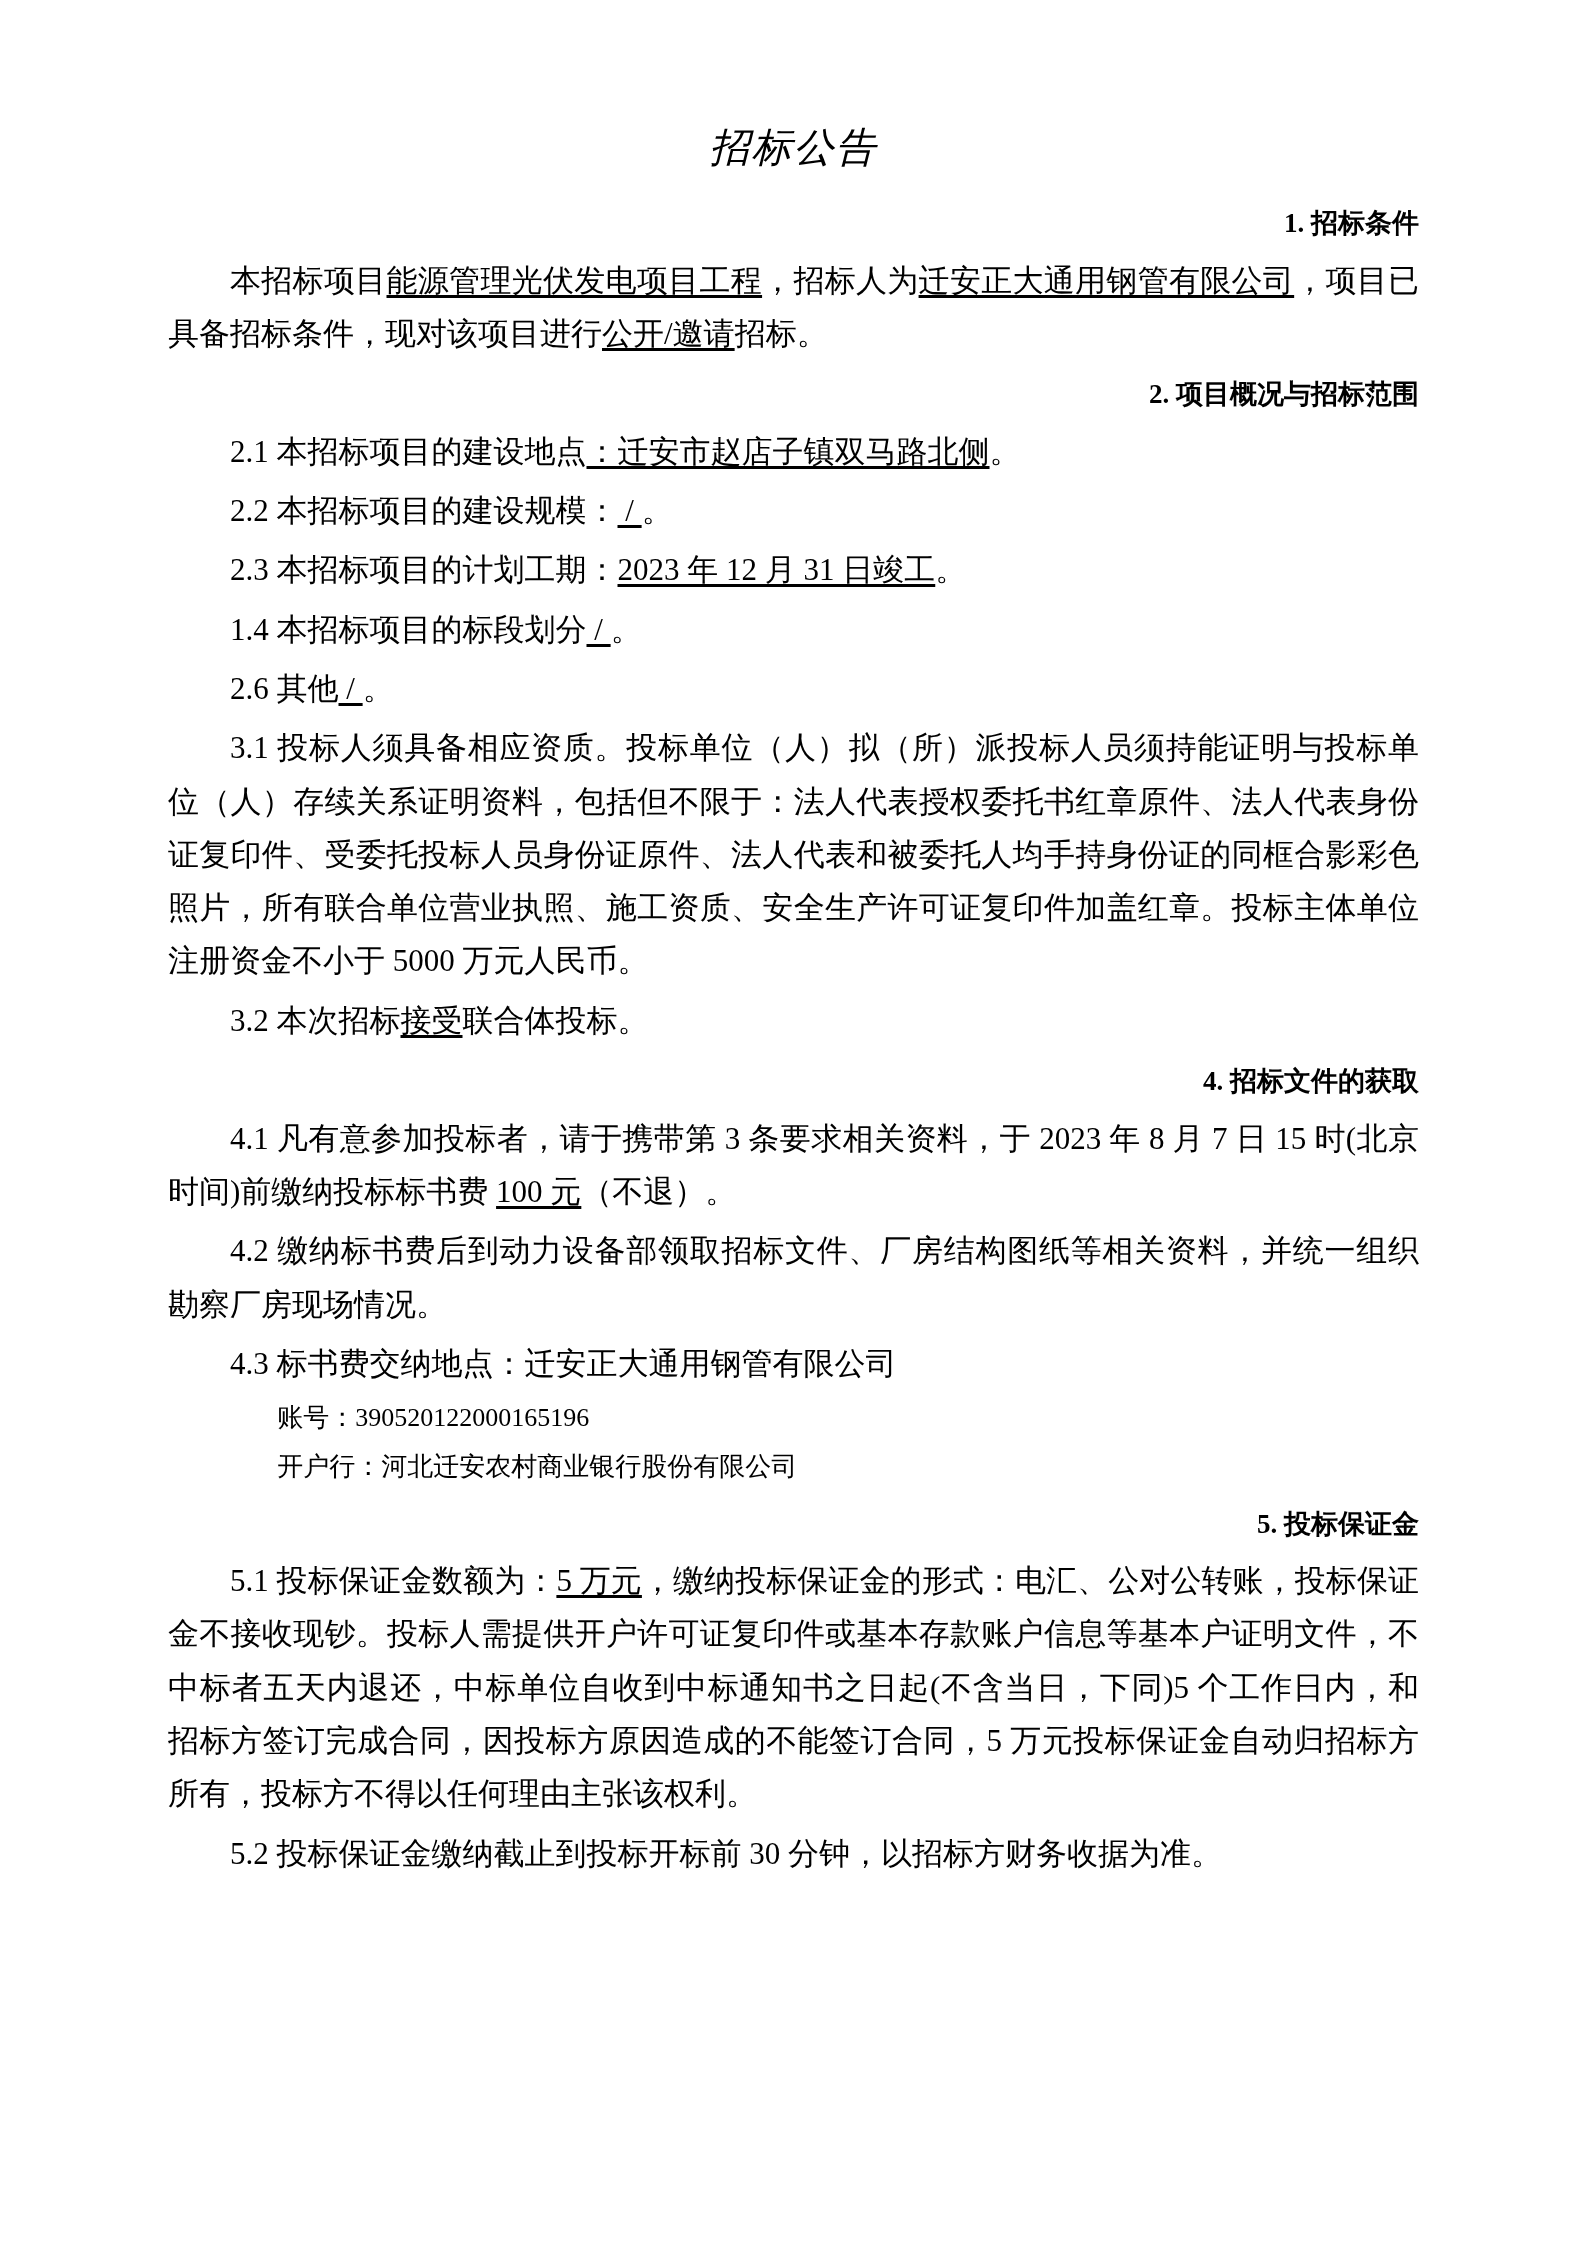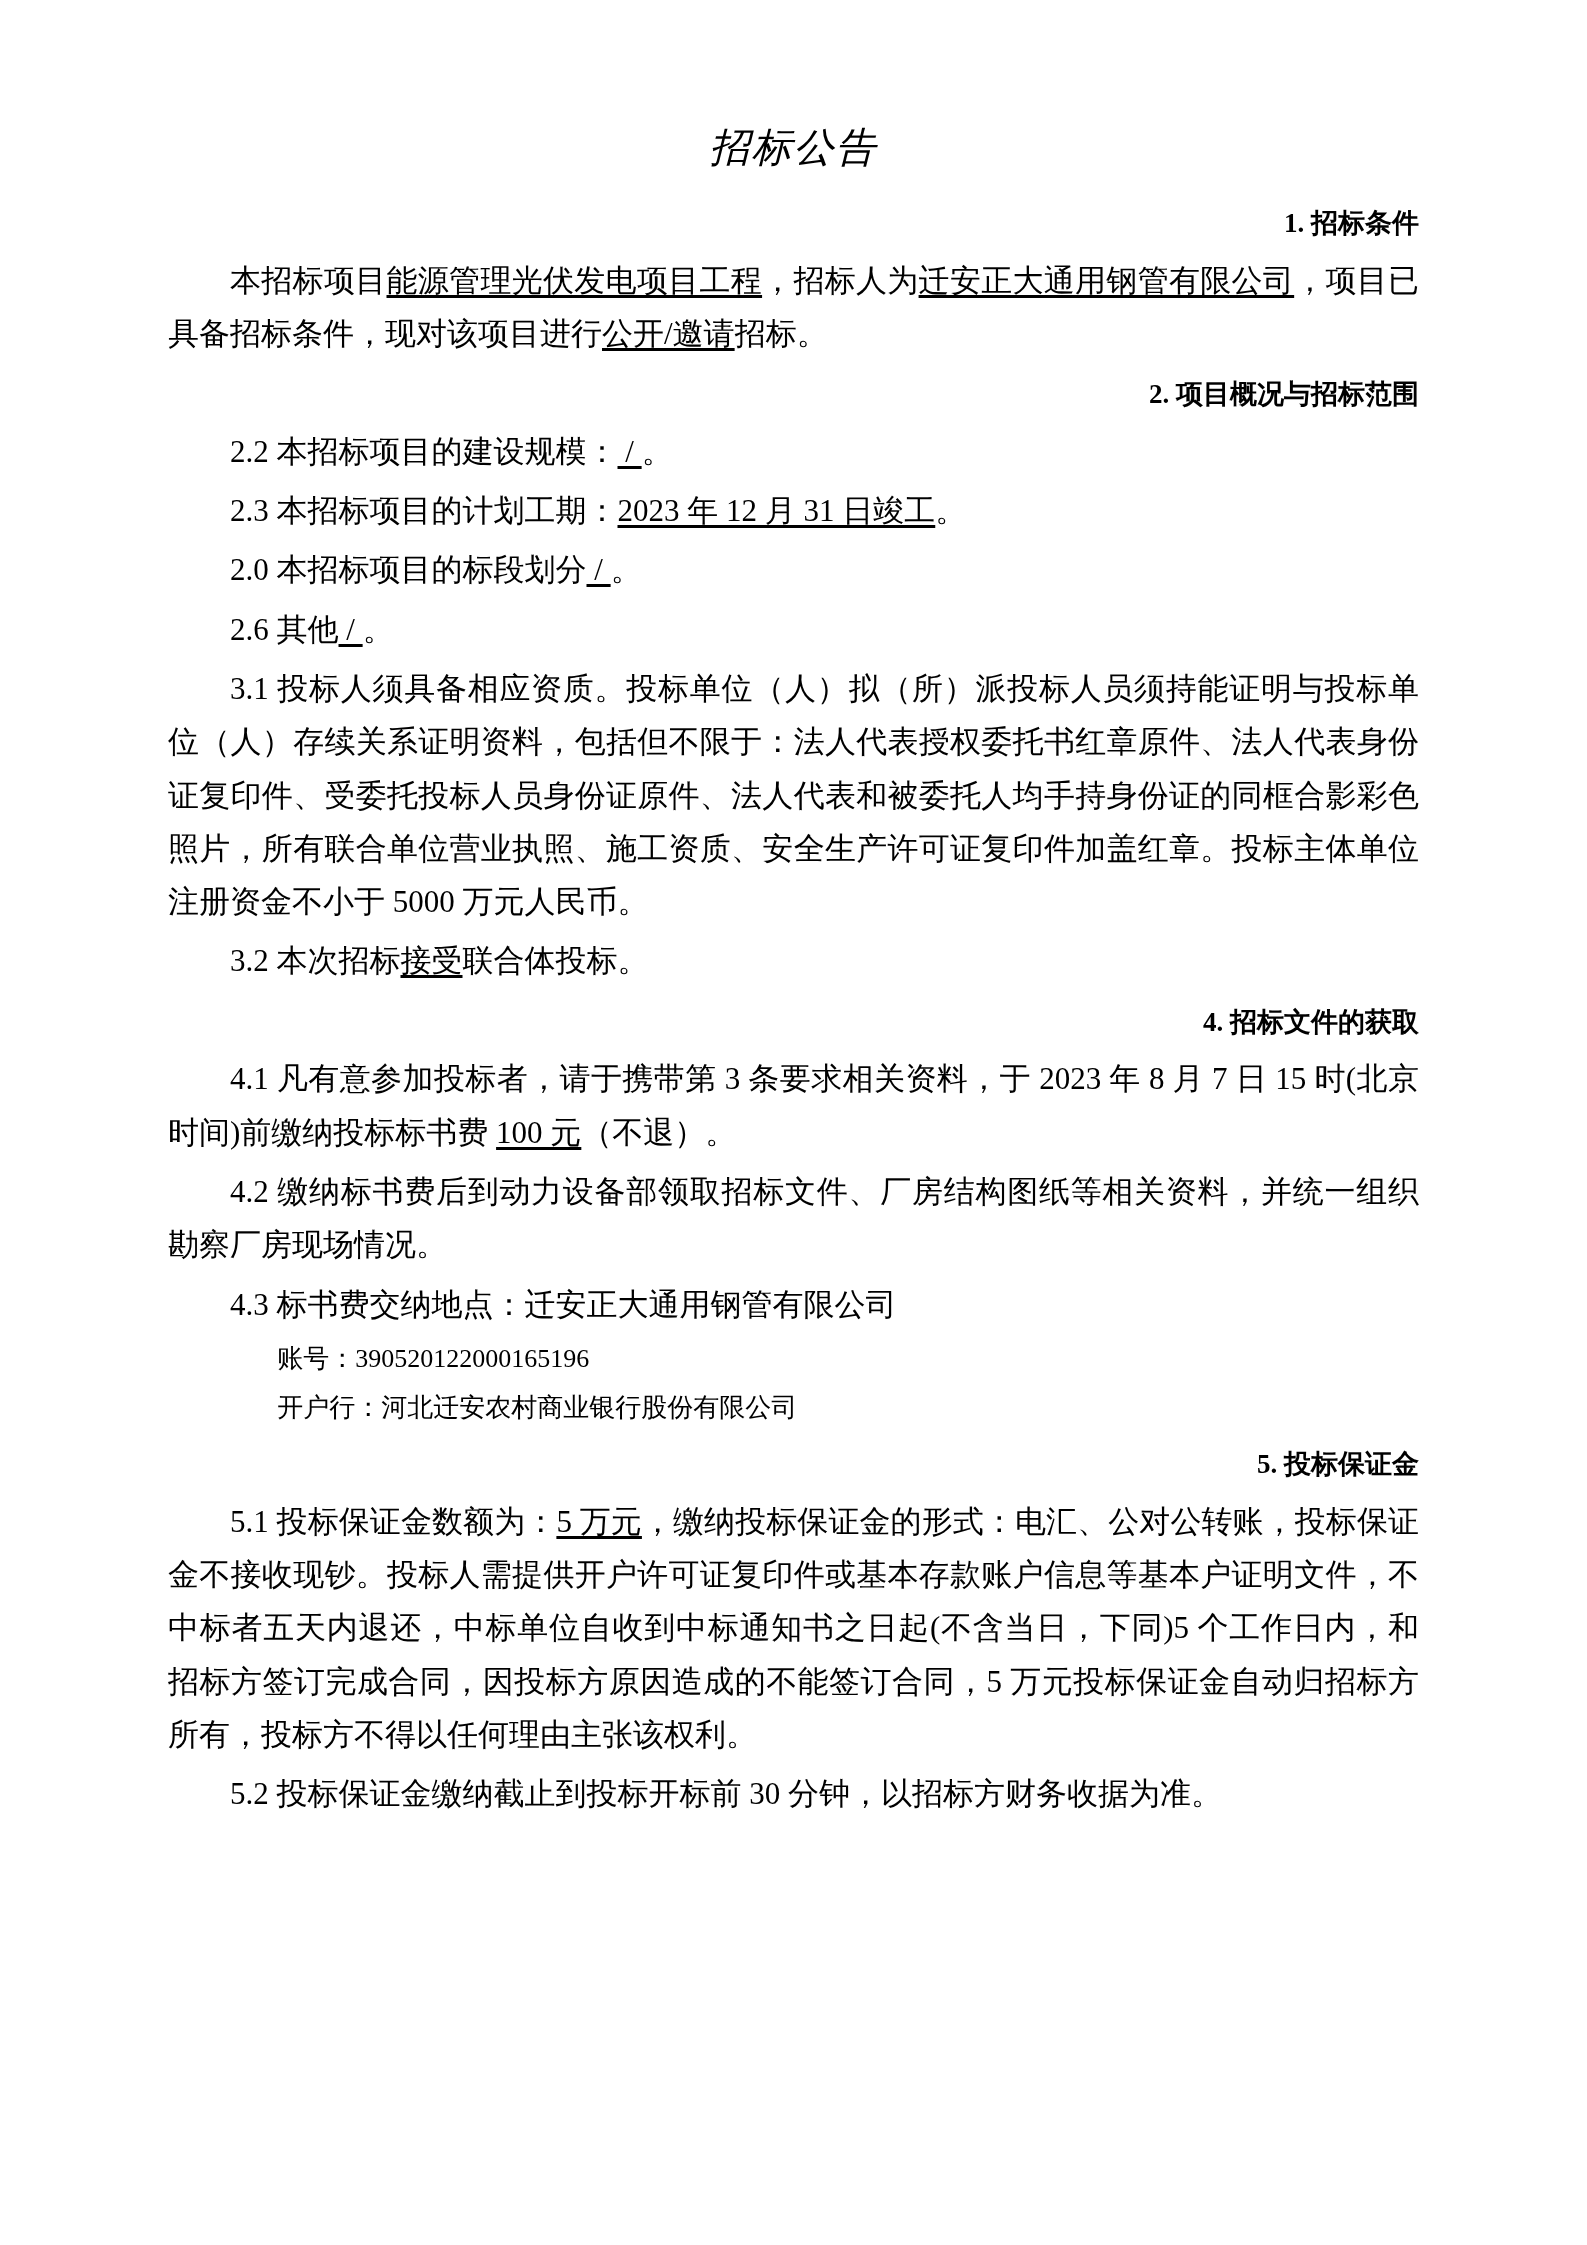--- a/index.html
+++ b/index.html
@@ -61,23 +61,24 @@
 <body>
 
 <div class="page">
 
   <h1 class="doc-title">招标公告</h1>
 
   <div id="content">
       <div class="section-heading">1. 招标条件</div>
       <div class="para indent"><span>本招标项目</span><span class="u">能源管理光伏发电项目工程</span><span>，招标人为</span><span class="u">迁安正大通用钢管有限公司</span><span>，项目已具备招标条件，现对该项目进行</span><span class="u">公开/邀请</span><span>招标。</span></div>
       <div class="section-heading">2. 项目概况与招标范围</div>
+      <div class="para indent"><span>2.1 本招标项目的建设地点</span><span class="u">：迁安市赵店子镇双马路北侧</span><span>。</span></div>
       <div class="para indent"><span>2.2 本招标项目的建设规模：</span><span class="u"> / </span><span> 。</span></div>
       <div class="para indent"><span>2.3 本招标项目的计划工期：</span><span class="u">2023 年 12 月 31 日竣工</span><span>。</span></div>
-      <div class="para indent"><span>2.0 本招标项目的标段划分</span><span class="u">  /  </span><span>。</span></div>
+      <div class="para indent"><span>1.4 本招标项目的标段划分</span><span class="u">  /  </span><span>。</span></div>
       <div class="para indent"><span>2.6 其他</span><span class="u">  /  </span><span>。</span></div>
       <div class="para indent"><span>3.1 投标人须具备相应资质。投标单位（人）拟（所）派投标人员须持能证明与投标单位（人）存续关系证明资料，包括但不限于：法人代表授权委托书红章原件、法人代表身份证复印件、受委托投标人员身份证原件、法人代表和被委托人均手持身份证的同框合影彩色照片，所有联合单位营业执照、施工资质、安全生产许可证复印件加盖红章。投标主体单位注册资金不小于 5000 万元人民币。</span></div>
       <div class="para indent"><span>3.2 本次招标</span><span class="u">接受</span><span>联合体投标。</span></div>
       <div class="section-heading">4. 招标文件的获取</div>
       <div class="para indent"><span>4.1 凡有意参加投标者，请于携带第 3 条要求相关资料，于 2023 年 8 月 7 日 15 时(北京时间)前缴纳投标标书费 </span><span class="u">100 元</span><span>（不退）。</span></div>
       <div class="para indent"><span>4.2 缴纳标书费后到动力设备部领取招标文件、厂房结构图纸等相关资料，并统一组织勘察厂房现场情况。</span></div>
       <div class="para indent"><span>4.3 标书费交纳地点：迁安正大通用钢管有限公司</span></div>
       <div class="sub-line">账号：390520122000165196</div>
       <div class="sub-line">开户行：河北迁安农村商业银行股份有限公司</div>
       <div class="section-heading">5. 投标保证金</div>

